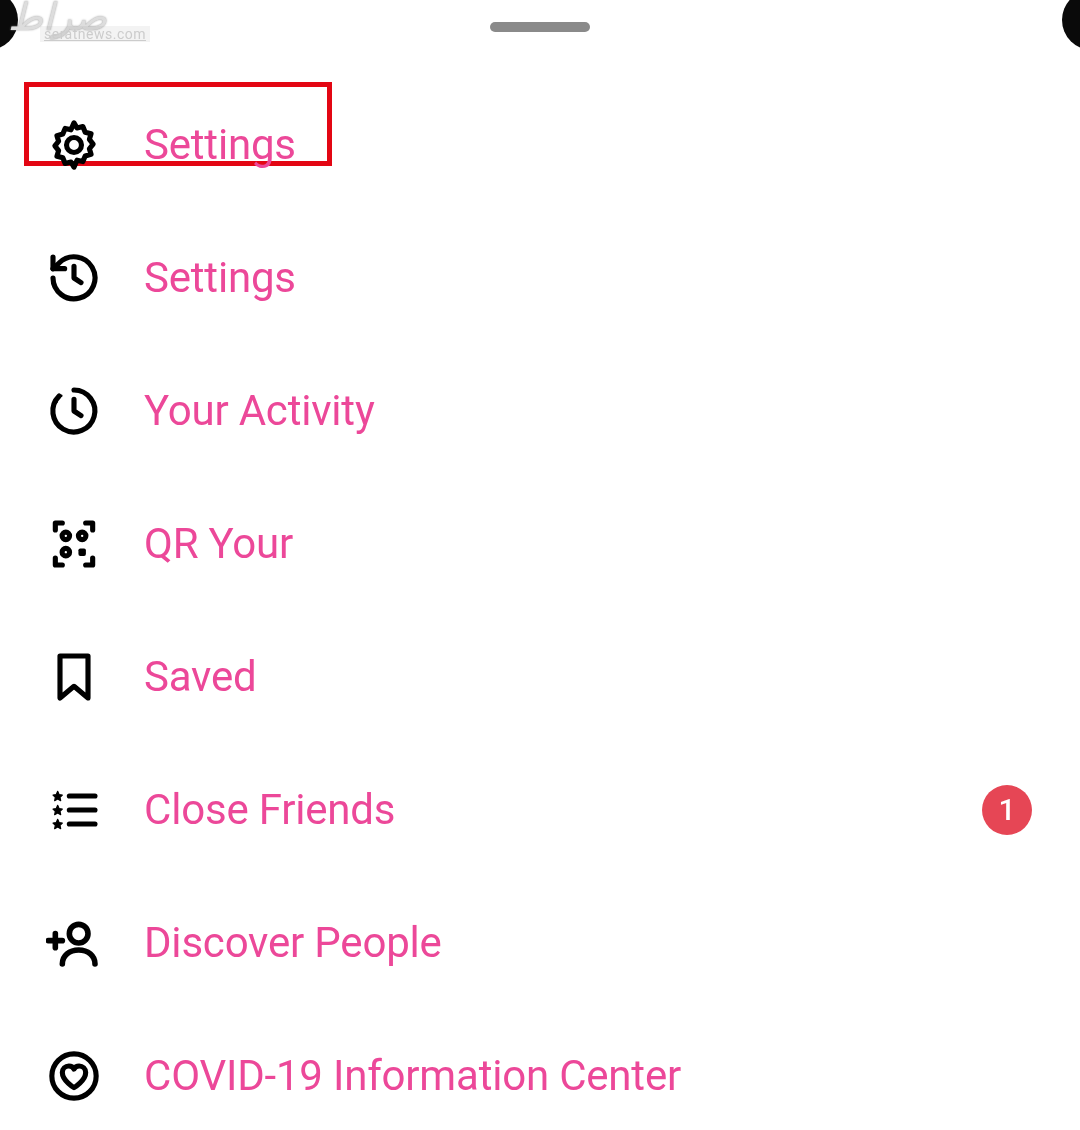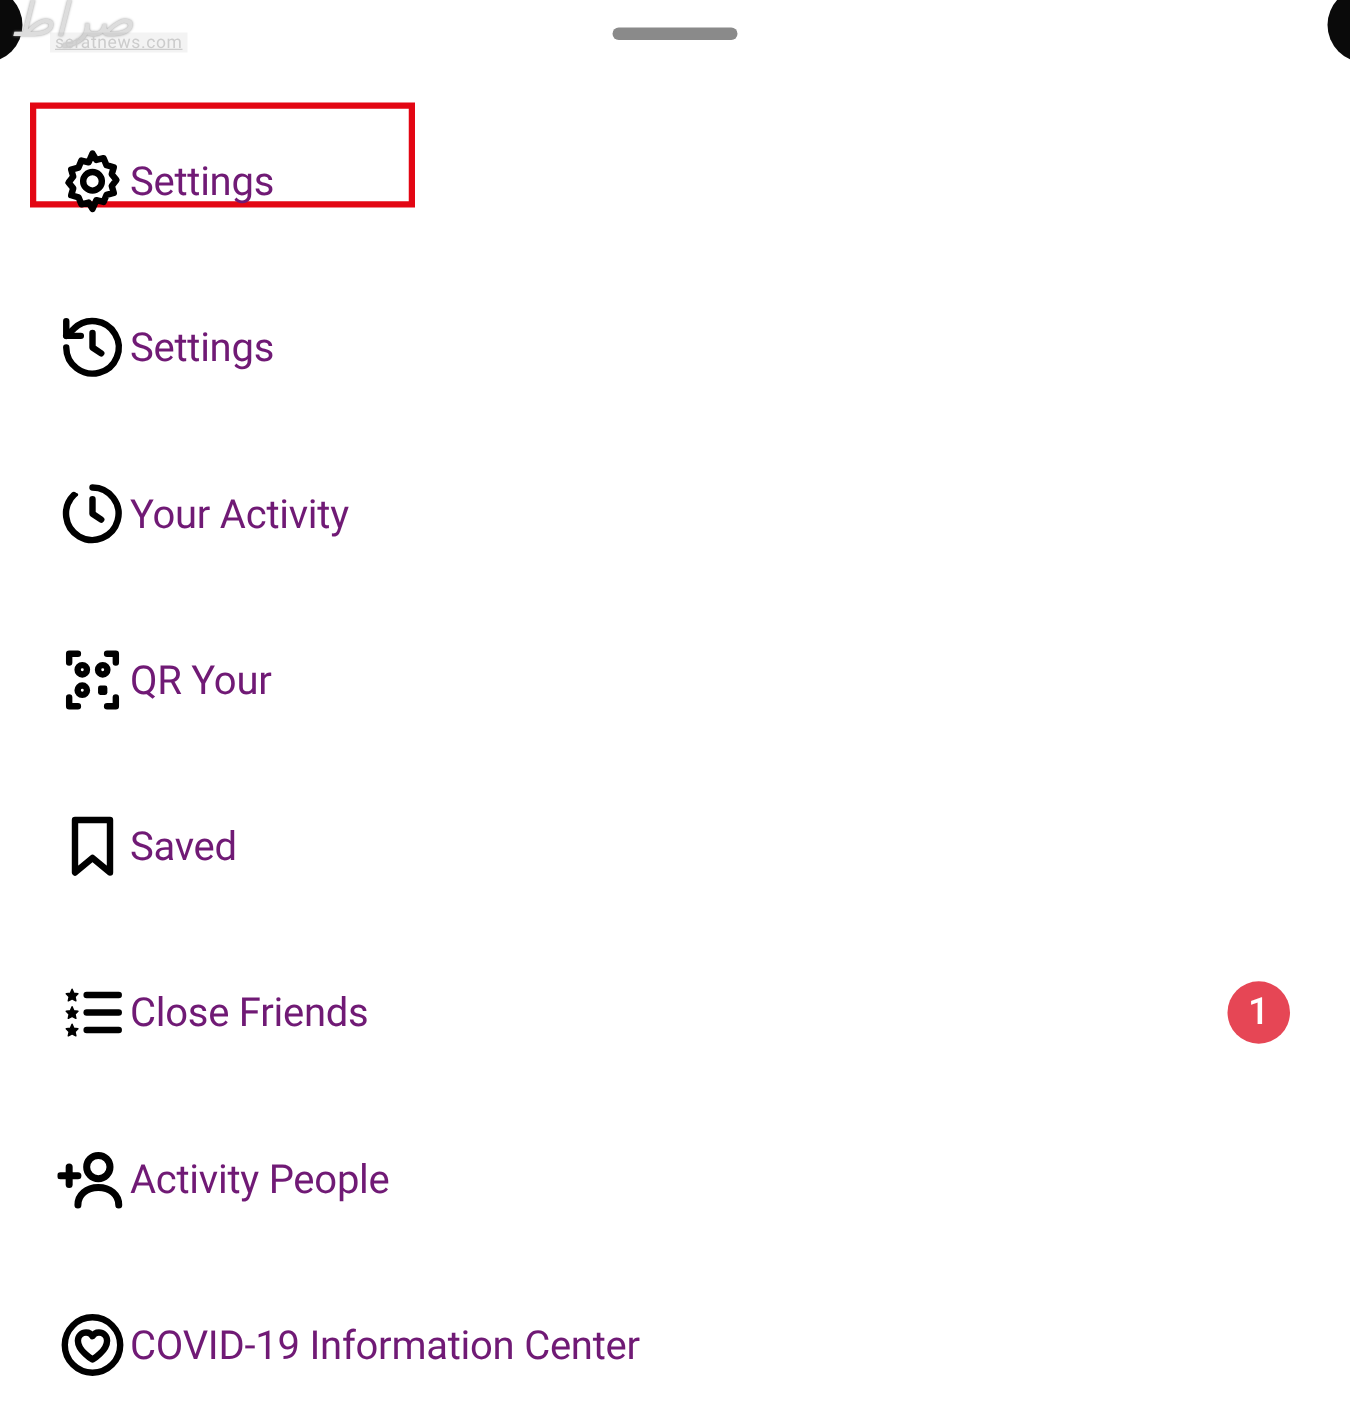--- a/index.html
+++ b/index.html
@@ -70,22 +70,23 @@
     .icon-wrap {
       width: 60px;
       height: 60px;
       display: flex;
       align-items: center;
       justify-content: center;
       flex-shrink: 0;
     }
     .icon-wrap svg { width: 56px; height: 56px; }
     .label {
-      font-size: 32px;
-      color: #701a75;
+      margin-left: 40px;
+      font-size: 42px;
+      color: #ec4899;
       font-weight: 400;
       letter-spacing: -0.2px;
     }
     .highlight {
       position: absolute;
       left: 24px;
       top: 82px;
       width: 308px;
       height: 84px;
       border: 5px solid #e30613;
@@ -199,21 +200,21 @@
 
   <div class="menu-item">
     <span class="icon-wrap">
       <svg viewBox="0 0 24 24" fill="none" stroke="#000" stroke-width="2.4" stroke-linecap="round" stroke-linejoin="round">
         <circle cx="14" cy="8" r="4"></circle>
         <path d="M7 21c0-3.5 3-6 7-6s7 2.5 7 6"></path>
         <line x1="4" y1="8" x2="4" y2="14"></line>
         <line x1="1" y1="11" x2="7" y2="11"></line>
       </svg>
     </span>
-    <span class="label">Activity People</span>
+    <span class="label">Discover People</span>
   </div>
 
   <div class="menu-item">
     <span class="icon-wrap">
       <svg viewBox="0 0 24 24" fill="none" stroke="#000" stroke-width="2.2" stroke-linecap="round" stroke-linejoin="round">
         <circle cx="12" cy="12" r="9.5"></circle>
         <path d="M12 17s-5-3-5-6.5c0-1.6 1.3-2.8 2.8-2.8 1 0 1.8.5 2.2 1.3.4-.8 1.2-1.3 2.2-1.3 1.5 0 2.8 1.2 2.8 2.8C17 14 12 17 12 17z"></path>
       </svg>
     </span>
     <span class="label">COVID-19 Information Center</span>

